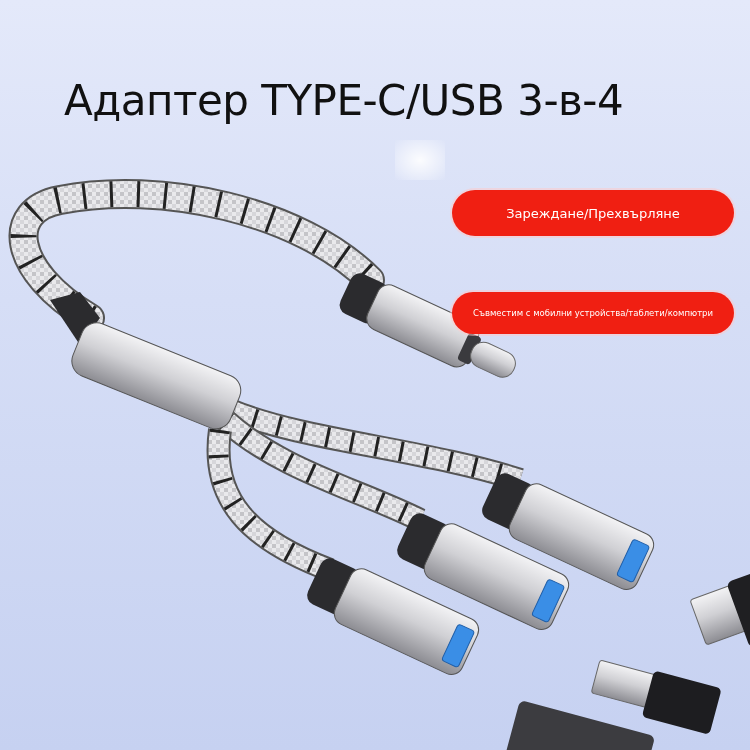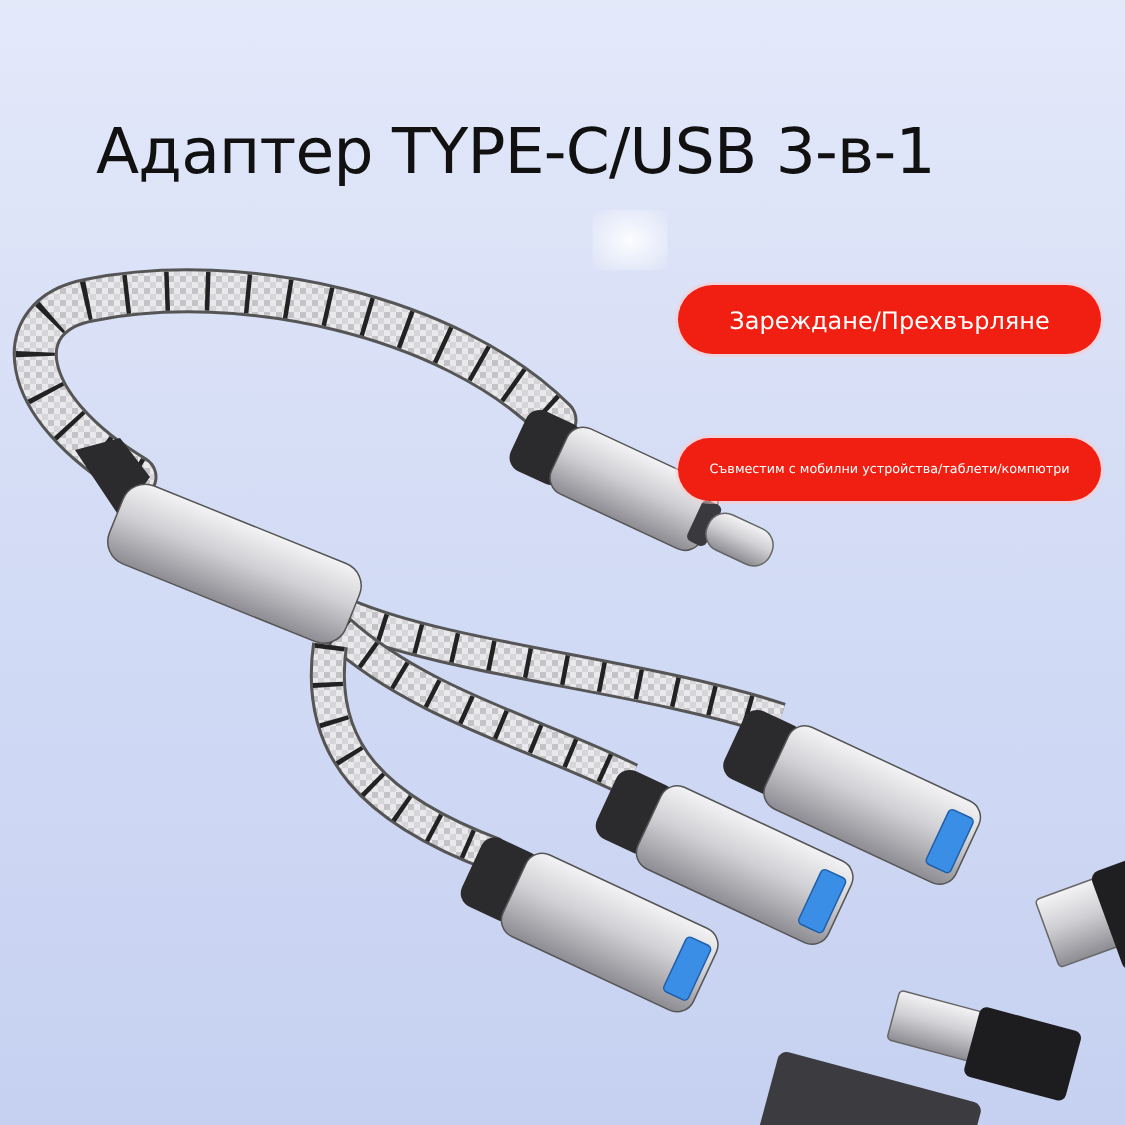--- a/index.html
+++ b/index.html
@@ -4,21 +4,21 @@
 <style>
   html, body { margin:0; padding:0; }
   body { width:750px; height:750px; overflow:hidden; position:relative;
     background: linear-gradient(180deg, #e4e9fa 0%, #d6def6 40%, #c6d1f1 100%);
     font-family: "DejaVu Sans", sans-serif; }
   .title { position:absolute; left:64px; top:76px; font-size:42px; color:#111;
     font-family:"DejaVu Sans", sans-serif; letter-spacing:-0.5px; white-space:nowrap; }
   .pill { position:absolute; background:#f01f12; color:#fff; border-radius:26px;
     box-shadow: 0 0 0 2px rgba(255,200,200,0.5); text-align:center;
     display:flex; align-items:center; justify-content:center; }
-  .pill1 { left:452px; top:190px; width:282px; height:46px; font-size:16px; line-height:17px; flex-direction:column; }
+  .pill1 { left:452px; top:190px; width:282px; height:46px; font-size:13px; line-height:17px; flex-direction:column; }
   .pill2 { left:452px; top:248px; width:282px; height:42px; font-size:8.5px;margin-top:44px; }
   svg.art { position:absolute; left:0; top:0; }
   .glow { position:absolute; left:395px; top:140px; width:50px; height:40px;
     background: radial-gradient(ellipse, rgba(255,255,255,0.9), rgba(255,255,255,0)); }
 </style>
 </head>
 <body>
 
 <div class="glow"></div>
 
@@ -86,20 +86,20 @@
   </g>
   <g transform="translate(600 660) rotate(15)">
     <rect x="0" y="0" width="60" height="34" rx="3" fill="url(#alu)" stroke="#666"></rect>
     <rect x="55" y="-4" width="70" height="48" rx="5" fill="#1d1d20"></rect>
   </g>
   <g transform="translate(520 700) rotate(15)">
     <rect x="0" y="0" width="140" height="70" rx="6" fill="#3c3c40"></rect>
   </g>
 </svg>
 
-<div class="title">Адаптер TYPE-C/USB 3-в-1</div>
+<div class="title">Адаптер TYPE-C/USB 3-в-4</div>
 
 <div class="pill pill1">
   <span>Зареждане/Прехвърляне</span>
 </div>
 <div class="pill pill2">
   <span>Съвместим с мобилни устройства/таблети/компютри</span>
 </div>
 
 </body></html>

